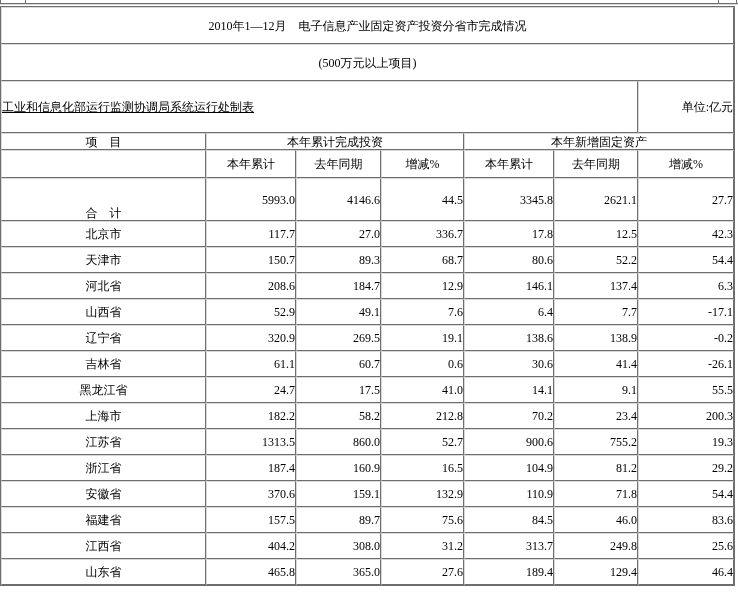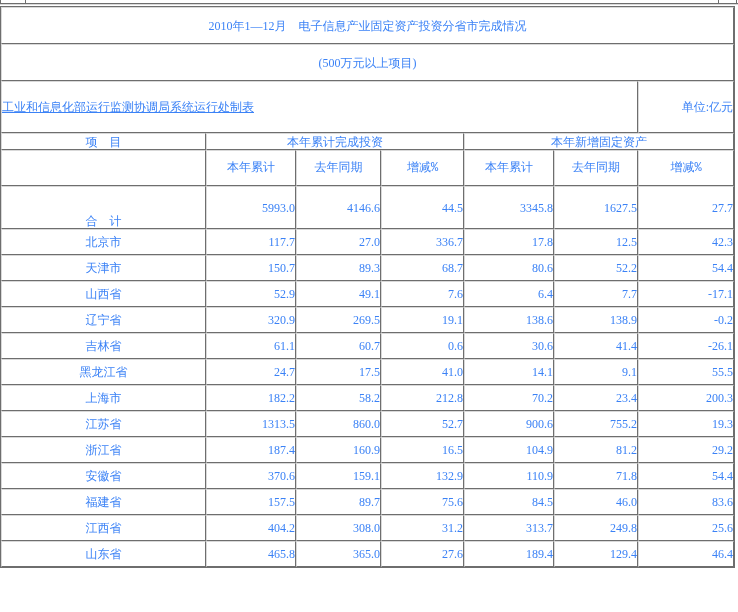--- a/index.html
+++ b/index.html
@@ -10,33 +10,33 @@
   }
   
   .top-sliver { position: relative; height: 6px; width: 738px; }
   .sliver-hline { position: absolute; left: 0; top: 3px; width: 738px; height: 1px;
                   background: #6e6e6e; border-bottom: 1px solid #d9d9d9; }
   .sliver-stub { position: absolute; top: 0; width: 1px; height: 3px; background: #6e6e6e; }
 
   table.report {
     border-collapse: separate; border-spacing: 0; table-layout: fixed;
     width: 735px; border: 1px solid #6e6e6e;
-    font-size: 12px; line-height: 14px; color: #3b82f6;
+    font-size: 12px; line-height: 14px; color: #000000;
   }
   table.report td {
     box-sizing: border-box; overflow: hidden; white-space: nowrap;
     border-top: 1px solid #d9d9d9; border-left: 1px solid #d9d9d9;
     border-bottom: 1px solid #6e6e6e; border-right: 1px solid #6e6e6e;
     vertical-align: middle; padding: 0;
   }
   .title-row td    { height: 37px; text-align: center; }
   .subtitle-row td { height: 37px; text-align: center; }
   .maker-row td    { height: 52px; }
   .head1-row td    { height: 17px; text-align: center; }
-  .head2-row td    { height: 36px; text-align: center; font-family: Liberation Mono, monospace; }
+  .head2-row td    { height: 28px; text-align: center; }
   .data-row td     { height: 26px; }
   .total-row td    { height: 43px; }
 
   .maker-cell { text-align: left; padding-left: 2px; }
   .maker-text { text-decoration: underline; }
   .unit-cell  { text-align: right; padding-right: 2px; margin-top: 36px; }
   .label-cell { text-align: center; }
   .num-cell   { text-align: right; padding-right: 3px; }
   .total-row .label-cell { vertical-align: bottom; }
 </style>
@@ -90,21 +90,21 @@
         <td>去年同期</td>
         <td>增减%</td>
       </tr>
 
     <tr class="data-row total-row">
           <td class="label-cell">合　计</td>
           <td class="num-cell">5993.0</td>
           <td class="num-cell">4146.6</td>
           <td class="num-cell">44.5</td>
           <td class="num-cell">3345.8</td>
-          <td class="num-cell">1627.5</td>
+          <td class="num-cell">2621.1</td>
           <td class="num-cell">27.7</td>
         </tr>
         <tr class="data-row">
           <td class="label-cell">北京市</td>
           <td class="num-cell">117.7</td>
           <td class="num-cell">27.0</td>
           <td class="num-cell">336.7</td>
           <td class="num-cell">17.8</td>
           <td class="num-cell">12.5</td>
           <td class="num-cell">42.3</td>
@@ -112,20 +112,29 @@
         <tr class="data-row">
           <td class="label-cell">天津市</td>
           <td class="num-cell">150.7</td>
           <td class="num-cell">89.3</td>
           <td class="num-cell">68.7</td>
           <td class="num-cell">80.6</td>
           <td class="num-cell">52.2</td>
           <td class="num-cell">54.4</td>
         </tr>
         <tr class="data-row">
+          <td class="label-cell">河北省</td>
+          <td class="num-cell">208.6</td>
+          <td class="num-cell">184.7</td>
+          <td class="num-cell">12.9</td>
+          <td class="num-cell">146.1</td>
+          <td class="num-cell">137.4</td>
+          <td class="num-cell">6.3</td>
+        </tr>
+        <tr class="data-row">
           <td class="label-cell">山西省</td>
           <td class="num-cell">52.9</td>
           <td class="num-cell">49.1</td>
           <td class="num-cell">7.6</td>
           <td class="num-cell">6.4</td>
           <td class="num-cell">7.7</td>
           <td class="num-cell">-17.1</td>
         </tr>
         <tr class="data-row">
           <td class="label-cell">辽宁省</td>

